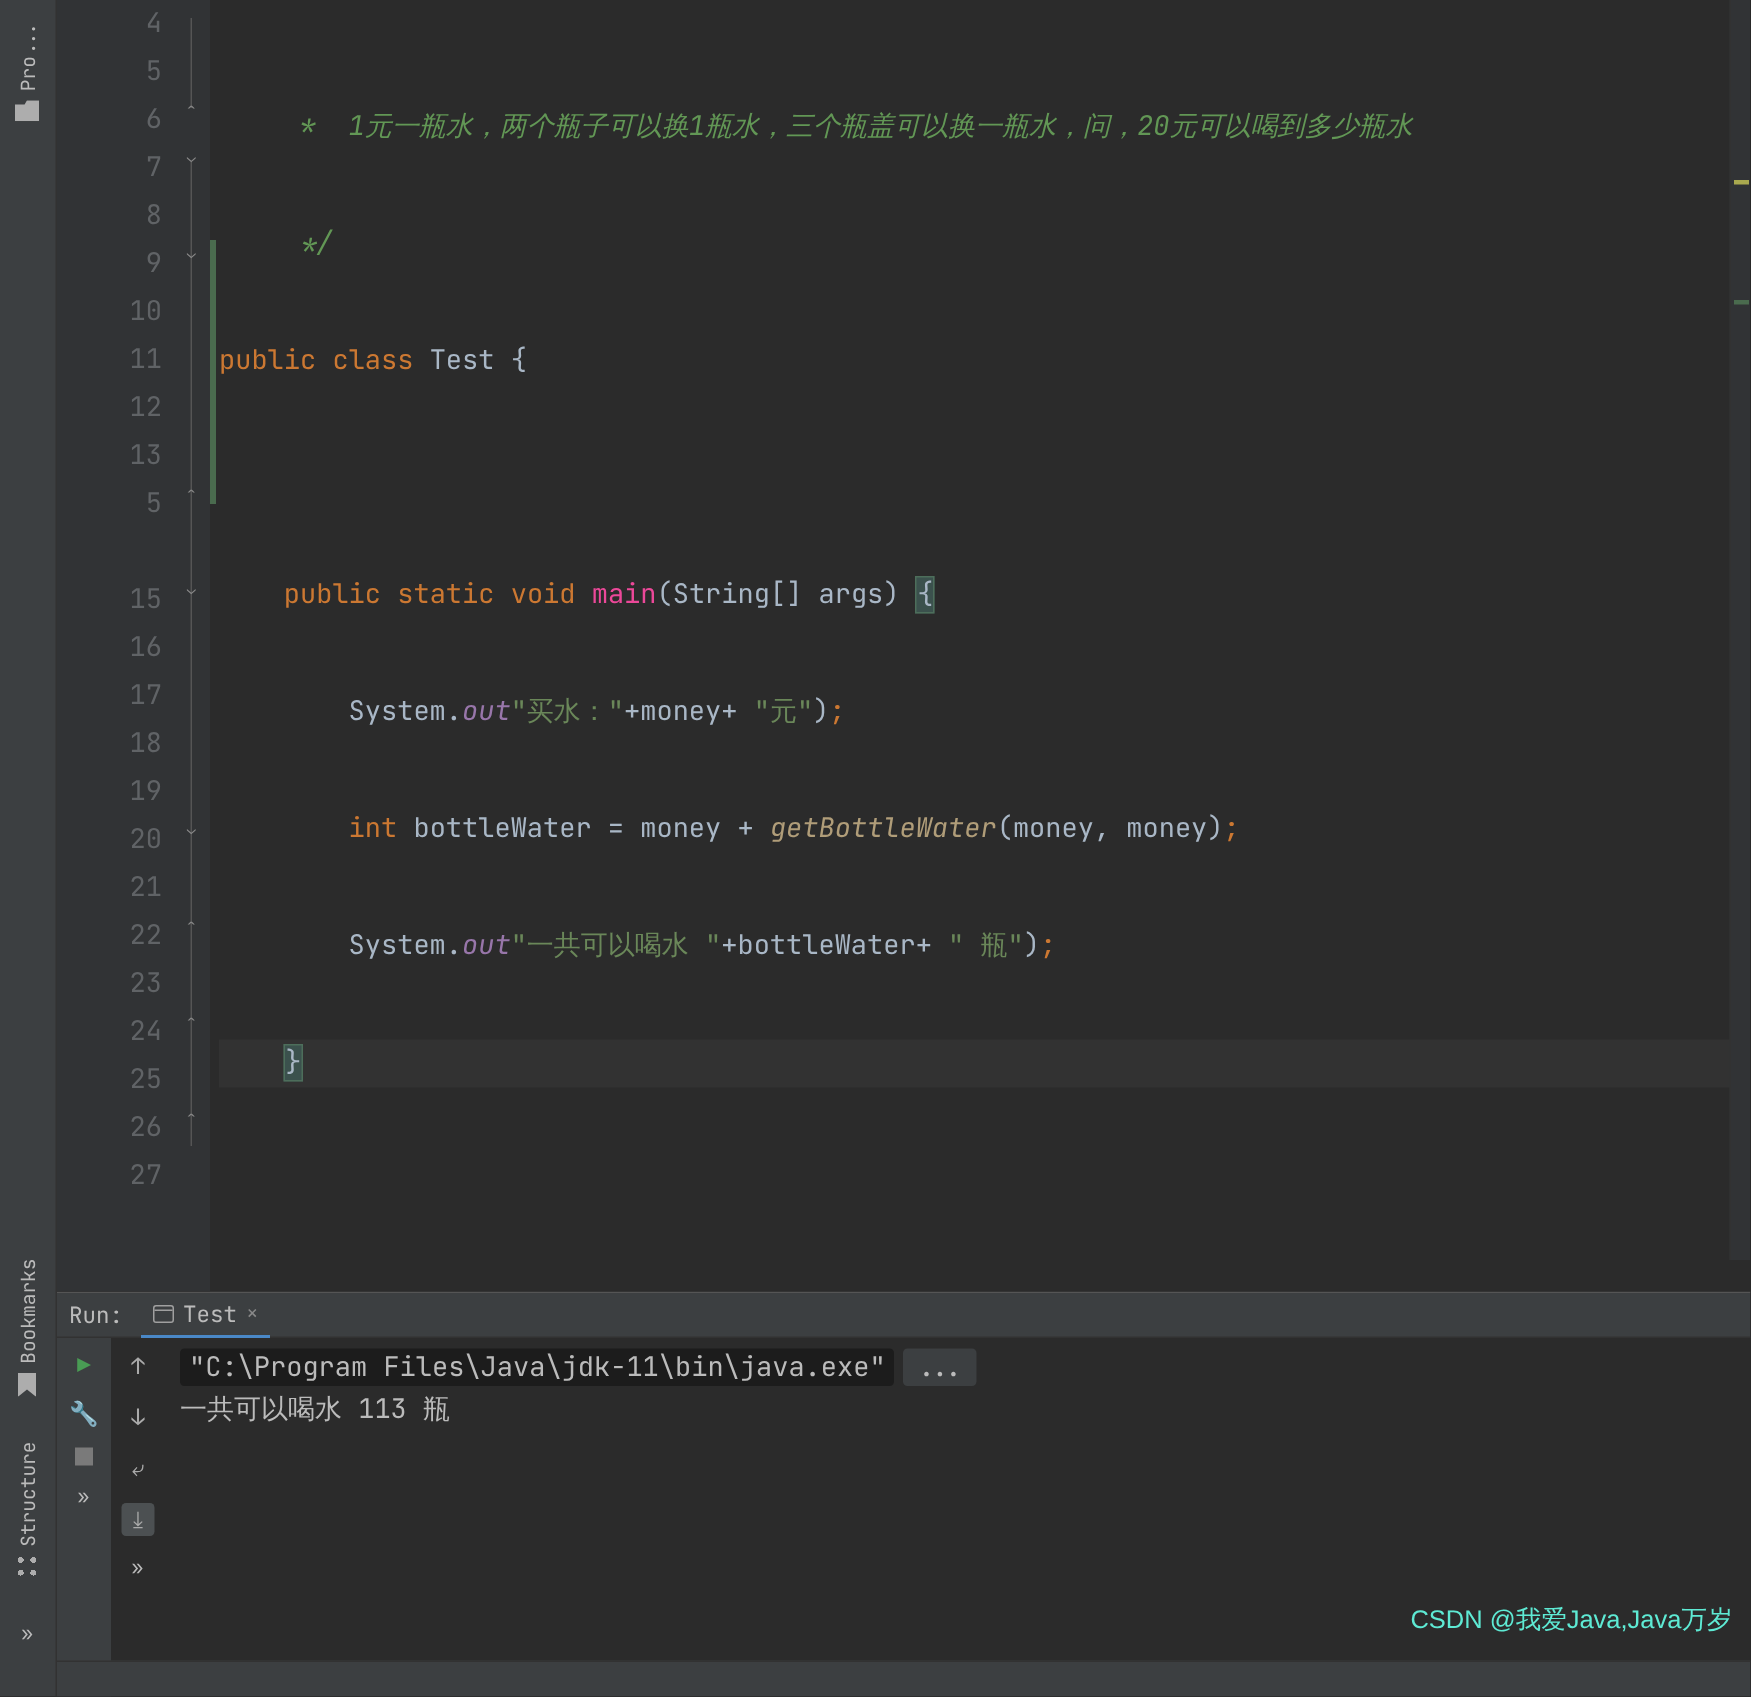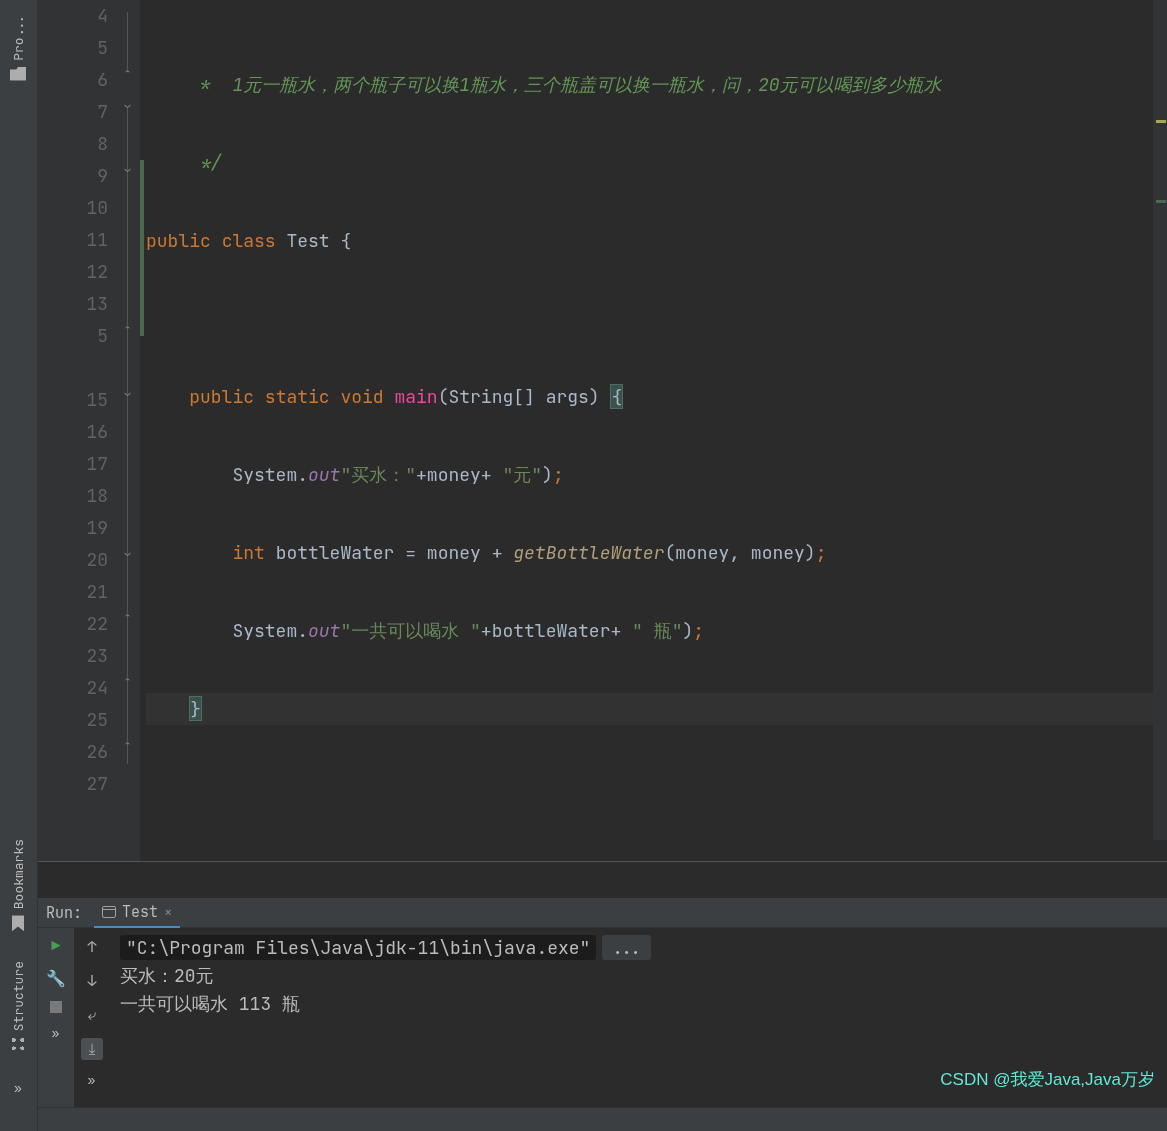--- a/index.html
+++ b/index.html
@@ -147,21 +147,20 @@
   display: flex;
   flex-direction: column;
 }
 .run-header {
   height: 30px;
   background: #3c3f41;
   display: flex;
   align-items: center;
   padding: 0 8px;
   border-bottom: 1px solid #323232;
-  margin-top: 36px;
 }
 .run-label { color:#bbbbbb; font-size:15px; margin-right:12px;}
 .run-tab {
   display:flex;align-items:center;gap:6px;
   color:#bbbbbb;font-size:15px;
   padding:4px 8px;border-bottom:2px solid #4a88c7;
 }
 .run-tab .x { color:#888;font-size:14px;}
 .app-ico {
   width:14px;height:12px;border:1px solid #a0a0a0;border-radius:2px;
@@ -327,21 +326,20 @@
         </div>
         <div class="run-sub">
           <div class="sub-btn">↑</div>
           <div class="sub-btn">↓</div>
           <div class="sub-btn">⤶</div>
           <div class="sub-btn boxed">⤓</div>
           <div class="more-ico">»</div>
         </div>
         <div class="console">
           <div><span class="path">"C:\Program Files\Java\jdk-11\bin\java.exe"</span><span class="ell">...</span></div>
-          <div>买水：20元</div>
           <div><span>一共可以喝水 </span><span>113</span><span> 瓶</span></div>
           <div>&nbsp;</div>
         </div>
       </div>
     </div>
   </div>
 </div>
 
 <div class="bottom-bar"></div>
 <div class="watermark">CSDN @我爱Java,Java万岁</div>

